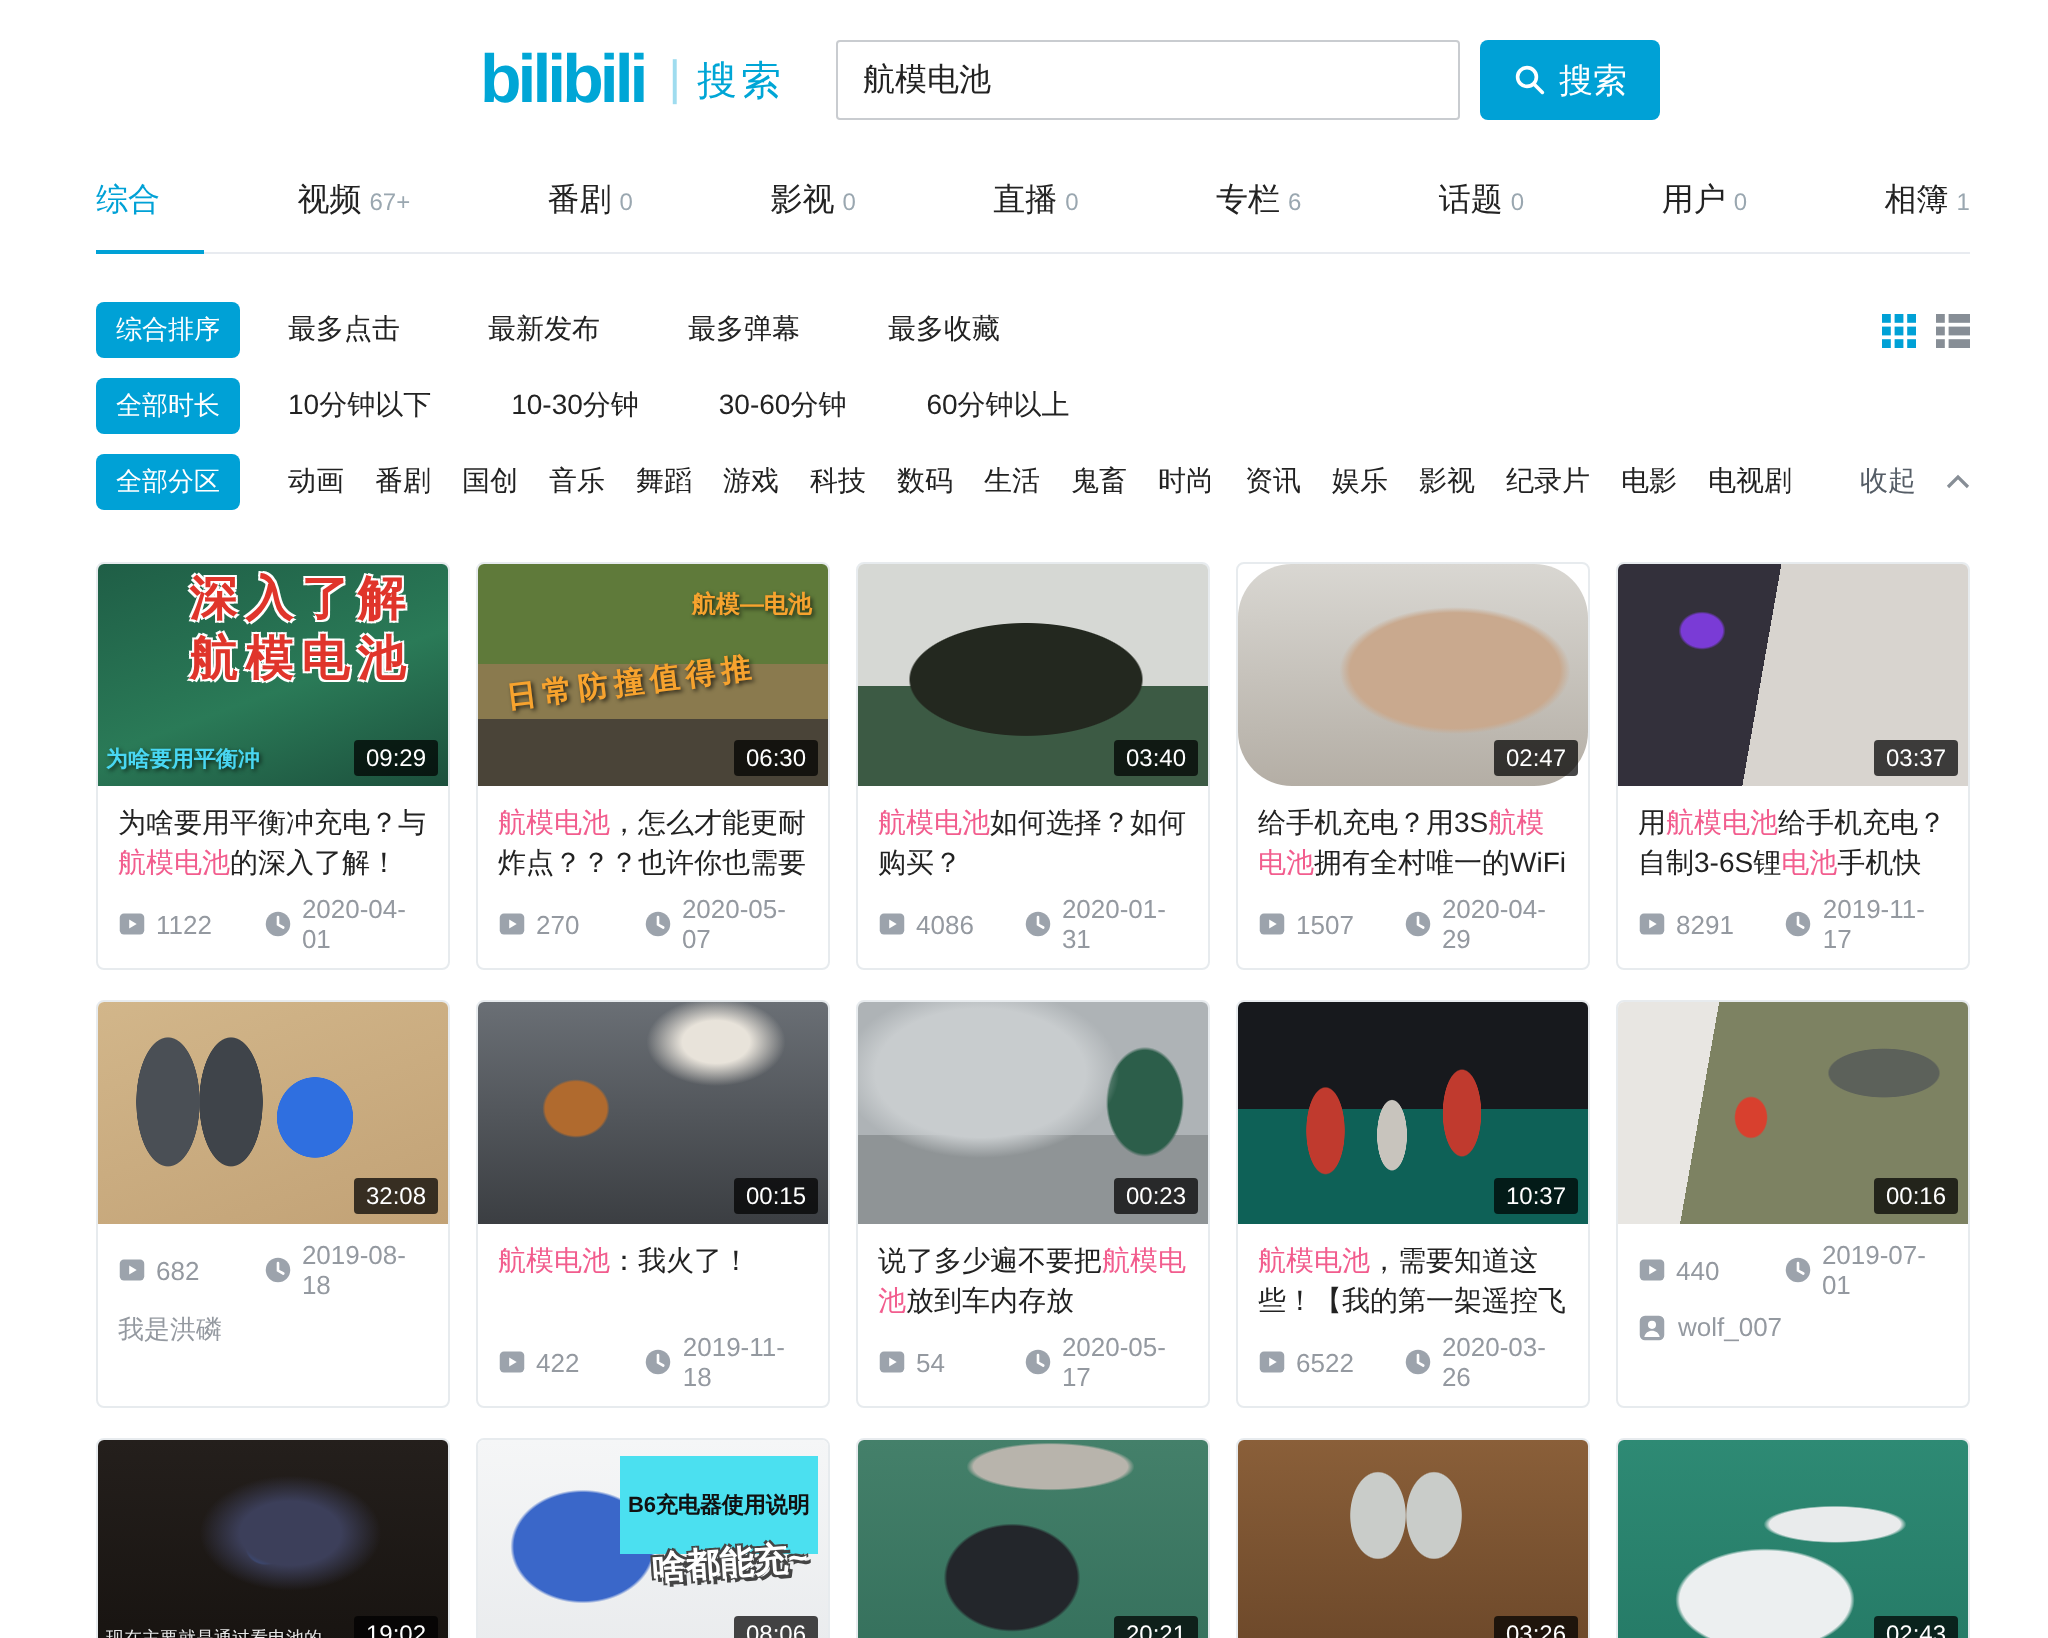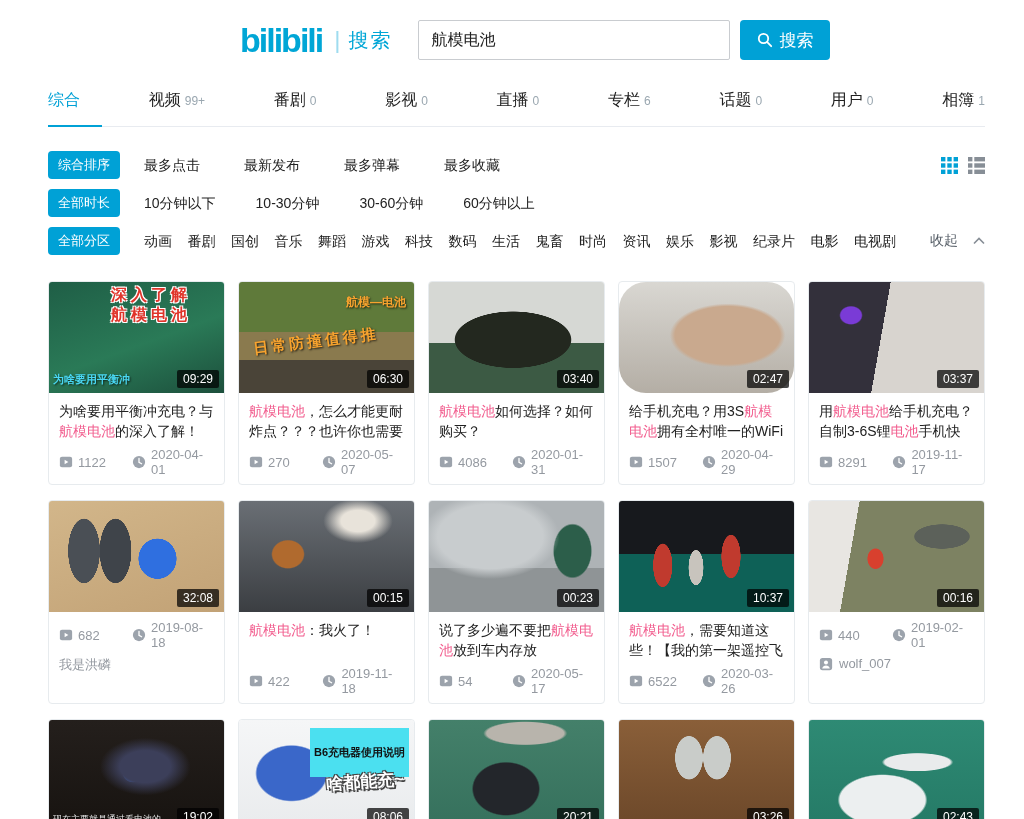--- a/index.html
+++ b/index.html
@@ -49,21 +49,21 @@
   .card-body { padding:8px 10px 6px; }
   .title { font-size:14px; line-height:20px; height:40px; overflow:hidden; margin-bottom:6px; }
   .kw { color:#f25d8e; }
   .meta { display:flex; align-items:center; color:#9499a0; font-size:13px; margin-bottom:6px; }
   .mgroup { display:flex; align-items:center; gap:5px; }
   .mgroup.views { width:76px; }
   .up { display:flex; align-items:center; gap:6px; color:#9499a0; font-size:13px; }
   .micon { flex:0 0 auto; display:block; }
 
   
-  .ov-red-big { position:absolute; top:3px; left:0; right:0; text-align:center; font-size:16px; font-weight:900;
+  .ov-red-big { position:absolute; top:3px; left:0; right:0; text-align:center; font-size:24px; font-weight:900;
     color:#e0352b; line-height:1.25; white-space:pre-line; letter-spacing:4px;
     text-shadow:-1px -1px 0 #fff,1px -1px 0 #fff,-1px 1px 0 #fff,1px 1px 0 #fff;padding-left:29px; }
   .ov-blue-small { position:absolute; left:4px; bottom:6px; color:#49d7f2; font-size:11px; font-weight:700;
     text-shadow:1px 1px 2px rgba(0,0,0,.65); }
   .ov-orange-top { position:absolute; right:8px; top:12px; color:#f7a32e; font-size:12px; font-weight:700;
     text-shadow:1px 1px 2px rgba(0,0,0,.7); }
   .ov-orange-mid { position:absolute; left:14px; top:50px; color:#f7a32e; font-size:15px; font-weight:800;
     text-shadow:1px 1px 2px rgba(0,0,0,.75); transform:rotate(-7deg); letter-spacing:3px; }
   .ov-cyan-tag { position:absolute; right:5px; top:8px; background:#4be0f0; color:#111; font-size:11px;
     font-weight:800; padding:17px 4px; }
@@ -91,21 +91,21 @@
   </div>
 
   <div class="tabs">
     <div class="tab active">
       <span class="tab-label">综合</span>
 
     </div>
 
     <div class="tab">
       <span class="tab-label">视频</span>
-      <span class="tab-count">99+</span>
+      <span class="tab-count">67+</span>
     </div>
 
     <div class="tab">
       <span class="tab-label">番剧</span>
       <span class="tab-count">0</span>
     </div>
 
     <div class="tab">
       <span class="tab-label">影视</span>
       <span class="tab-count">0</span>
@@ -464,21 +464,21 @@
               <rect x="1" y="2" width="14" height="12" rx="2.4" fill="#9ca3ac"></rect>
               <path d="M6.4 5.4v5.2l4.3-2.6z" fill="#fff"></path>
             </svg>
             <span class="views-num">440</span>
           </span>
           <span class="mgroup">
             <svg class="micon" width="14" height="14" viewBox="0 0 16 16">
               <circle cx="8" cy="8" r="7" fill="#9ca3ac"></circle>
               <path d="M8 4v4.3l3 1.7" stroke="#fff" stroke-width="1.5" fill="none" stroke-linecap="round"></path>
             </svg>
-            <span class="date-val">2019-02-01</span>
+            <span class="date-val">2019-07-01</span>
           </span>
         </div>
         <div class="up">
           <svg class="micon" width="14" height="14" viewBox="0 0 16 16">
             <rect x="1" y="1" width="14" height="14" rx="3" fill="#9ca3ac"></rect>
             <circle cx="8" cy="6.2" r="2.3" fill="#fff"></circle>
             <path d="M3.6 13.2c.5-2.4 2.3-3.6 4.4-3.6s3.9 1.2 4.4 3.6z" fill="#fff"></path>
           </svg>
           <span class="up-name">wolf_007</span>
         </div>

